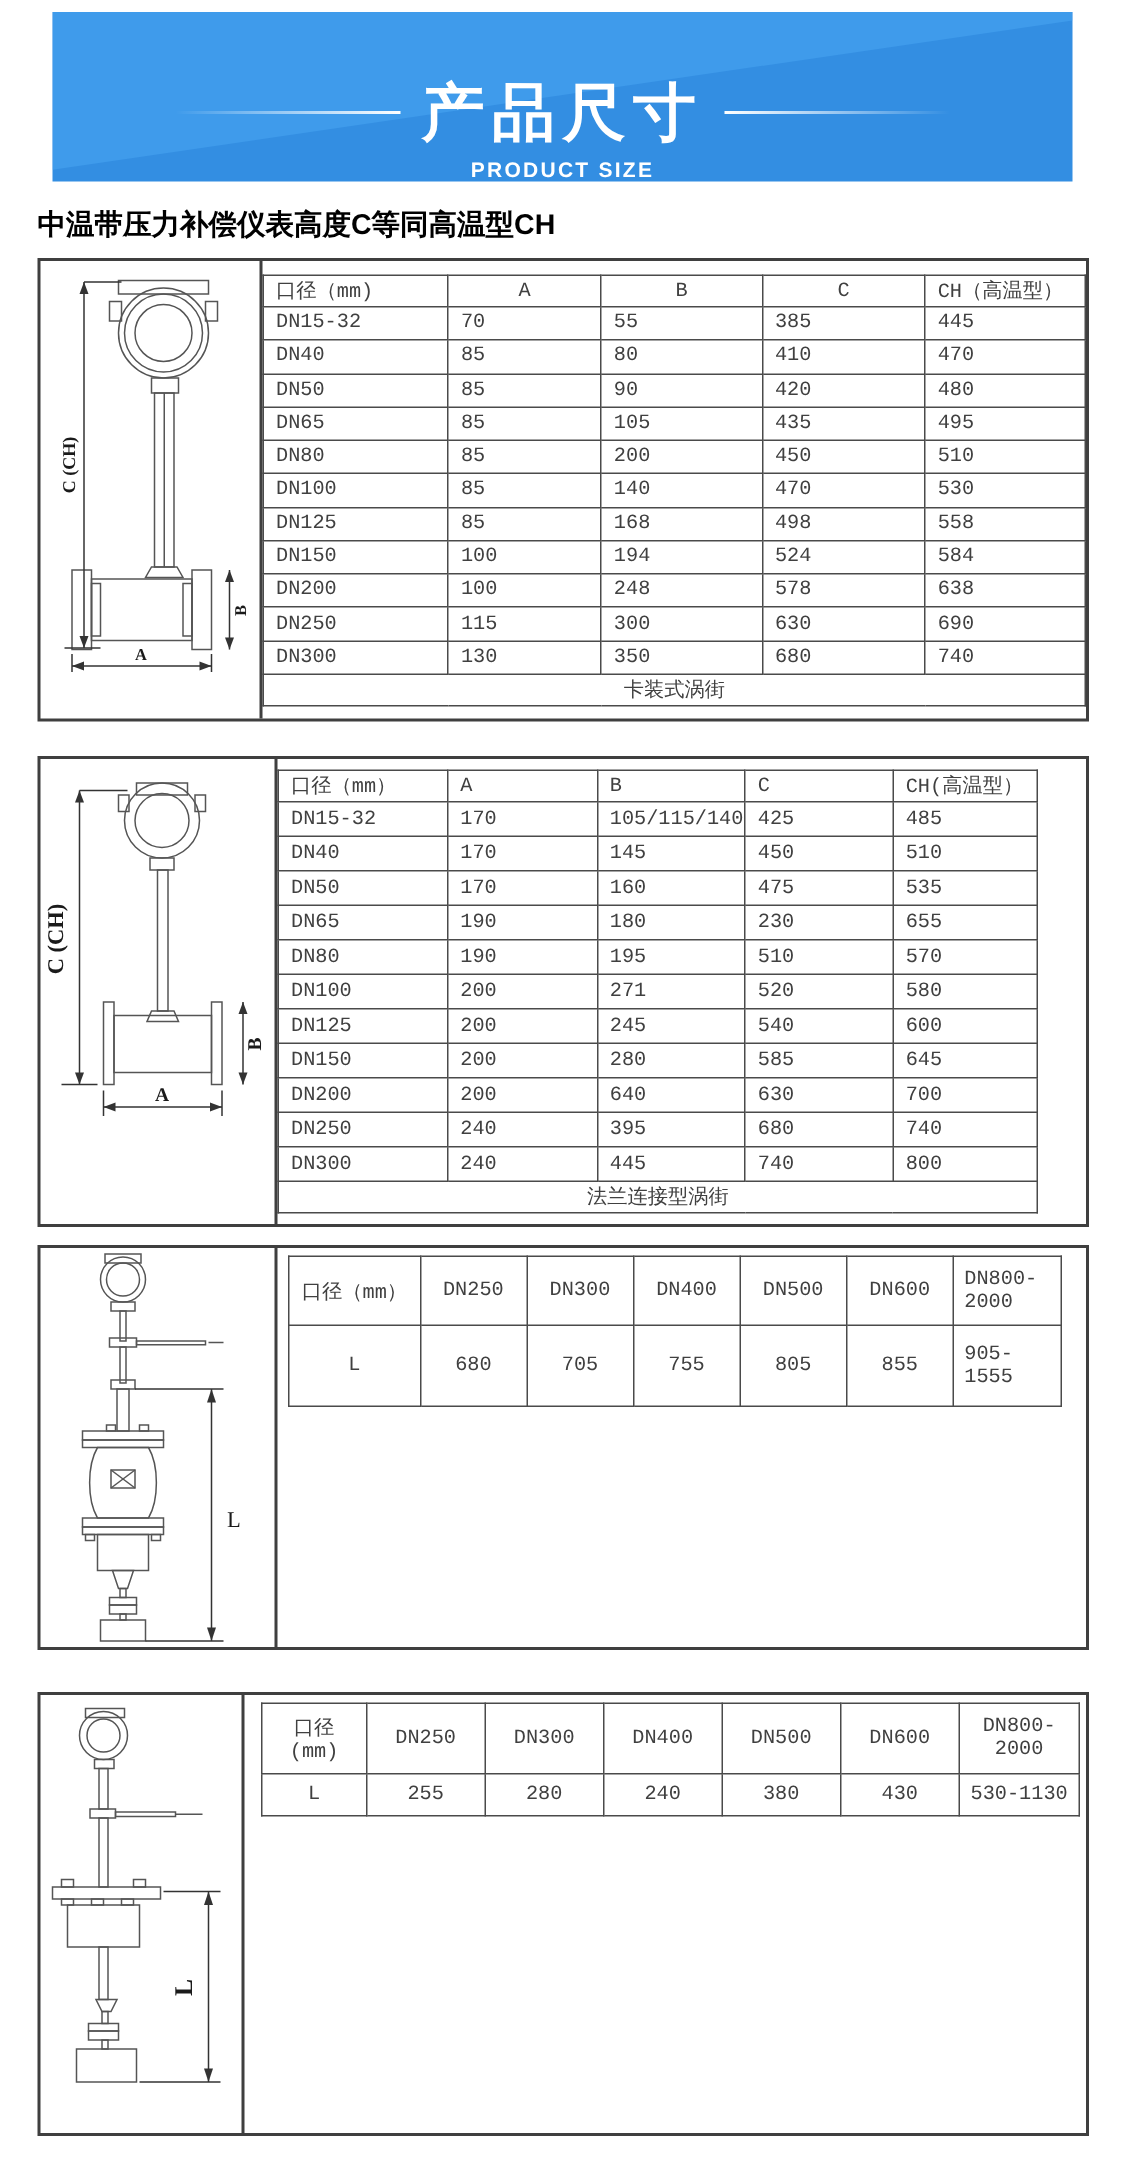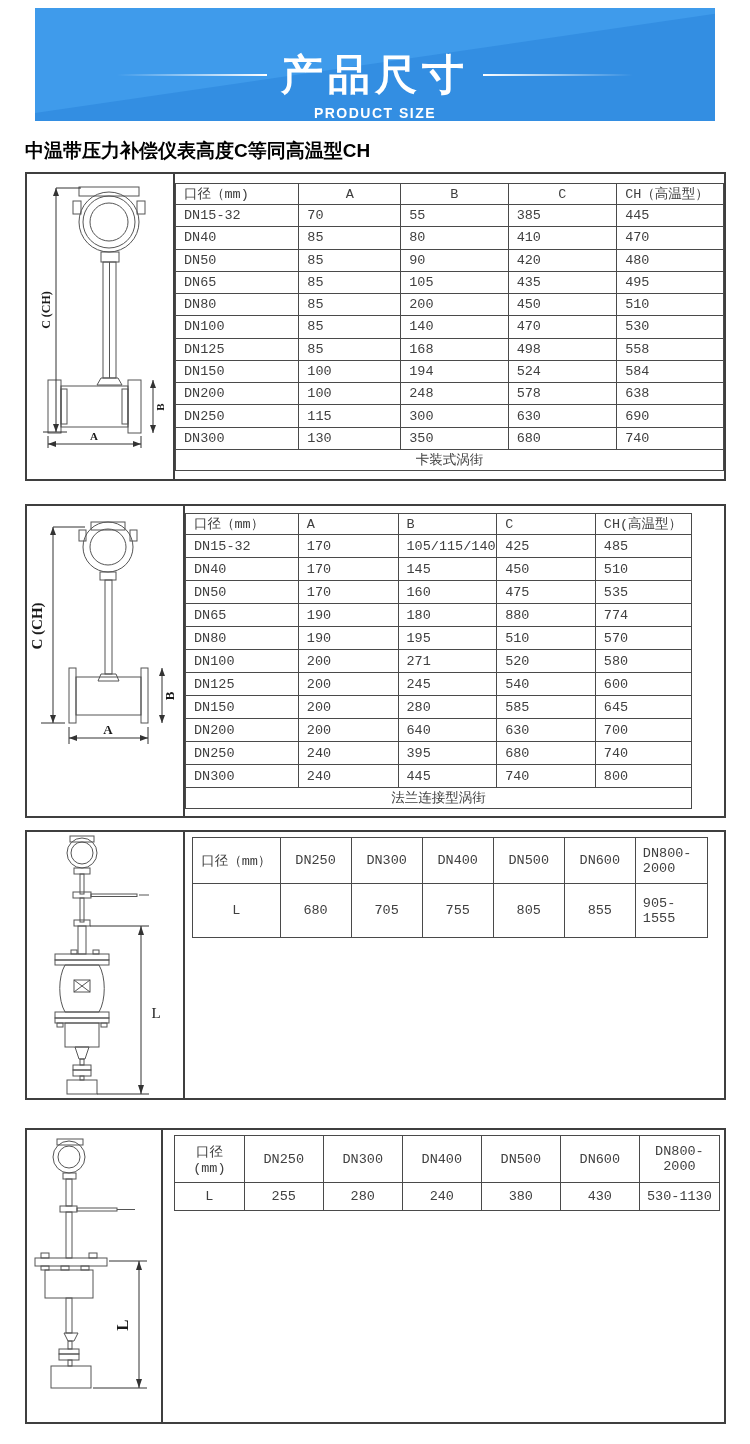--- a/index.html
+++ b/index.html
@@ -315,22 +315,22 @@
             <td>DN50</td>
             <td>170</td>
             <td>160</td>
             <td>475</td>
             <td>535</td>
           </tr>
           <tr>
             <td>DN65</td>
             <td>190</td>
             <td>180</td>
-            <td>880</td>
-            <td>774</td>
+            <td>230</td>
+            <td>655</td>
           </tr>
           <tr>
             <td>DN80</td>
             <td>190</td>
             <td>195</td>
             <td>510</td>
             <td>570</td>
           </tr>
           <tr>
             <td>DN100</td>

